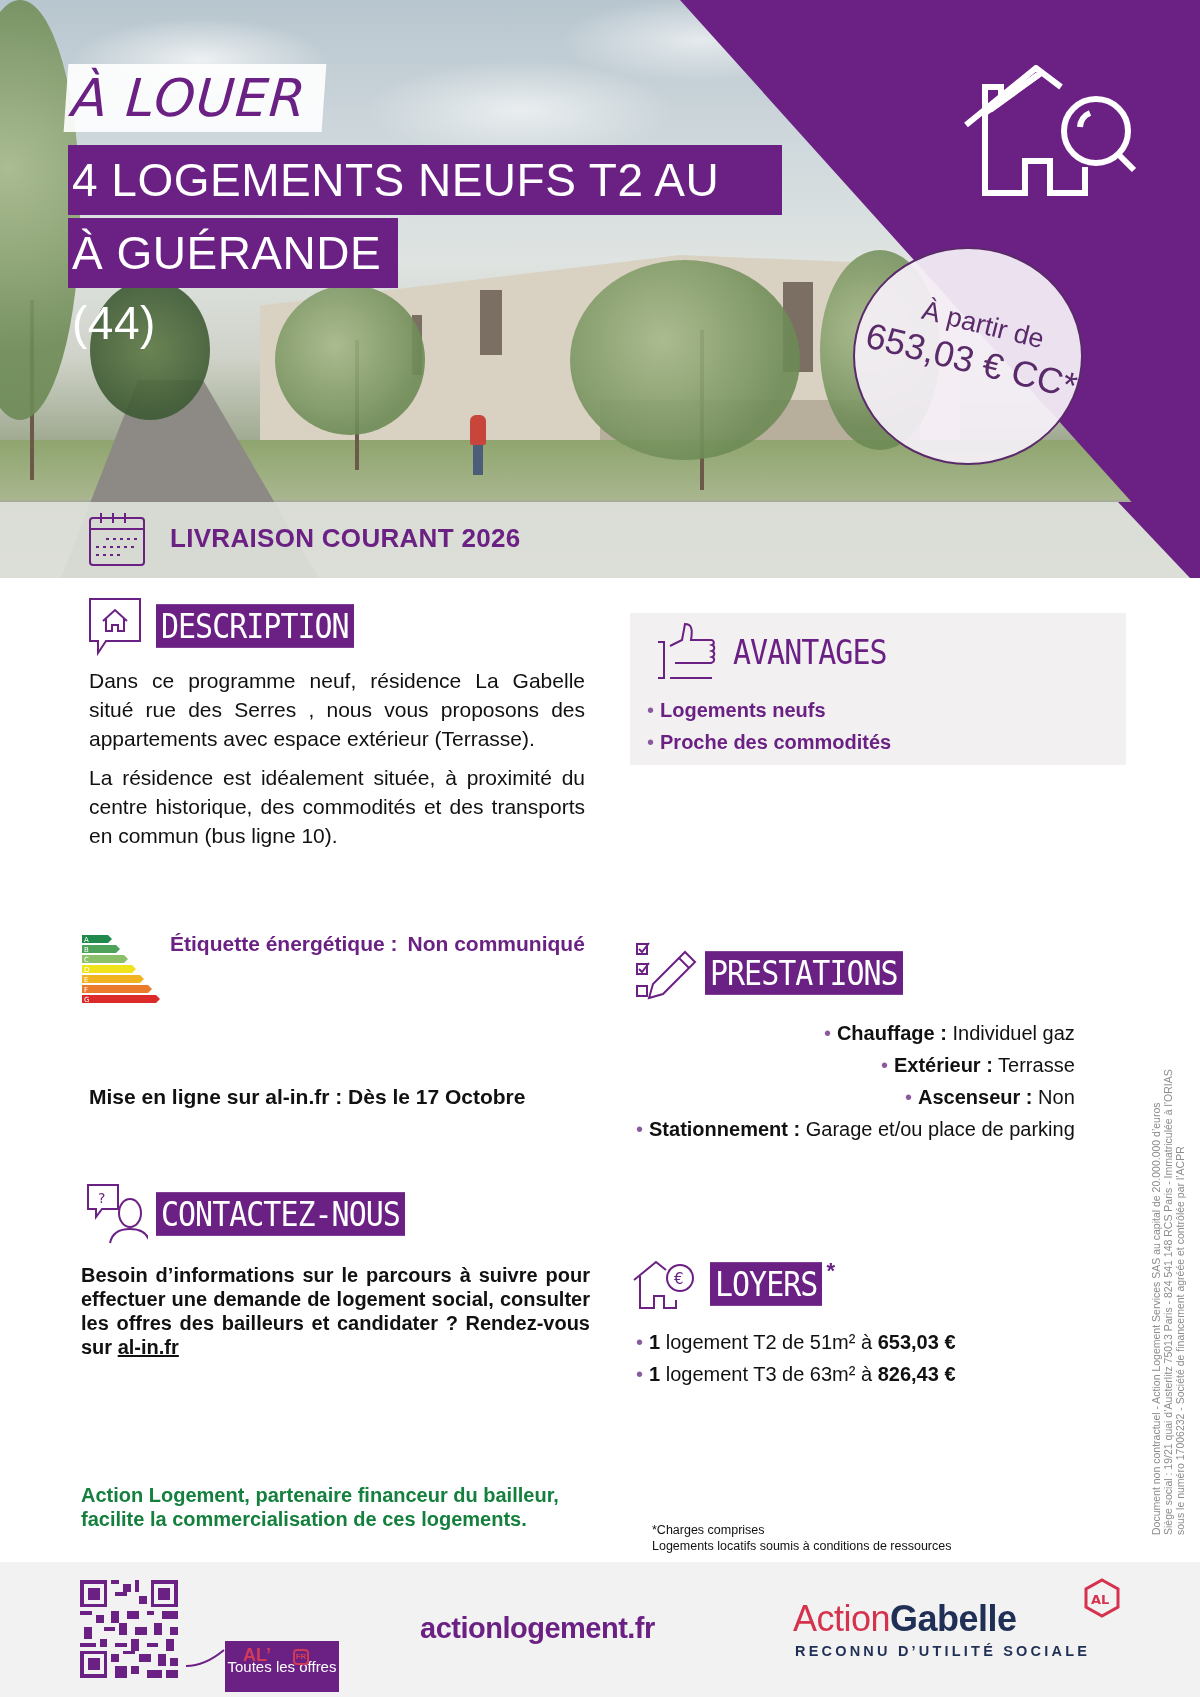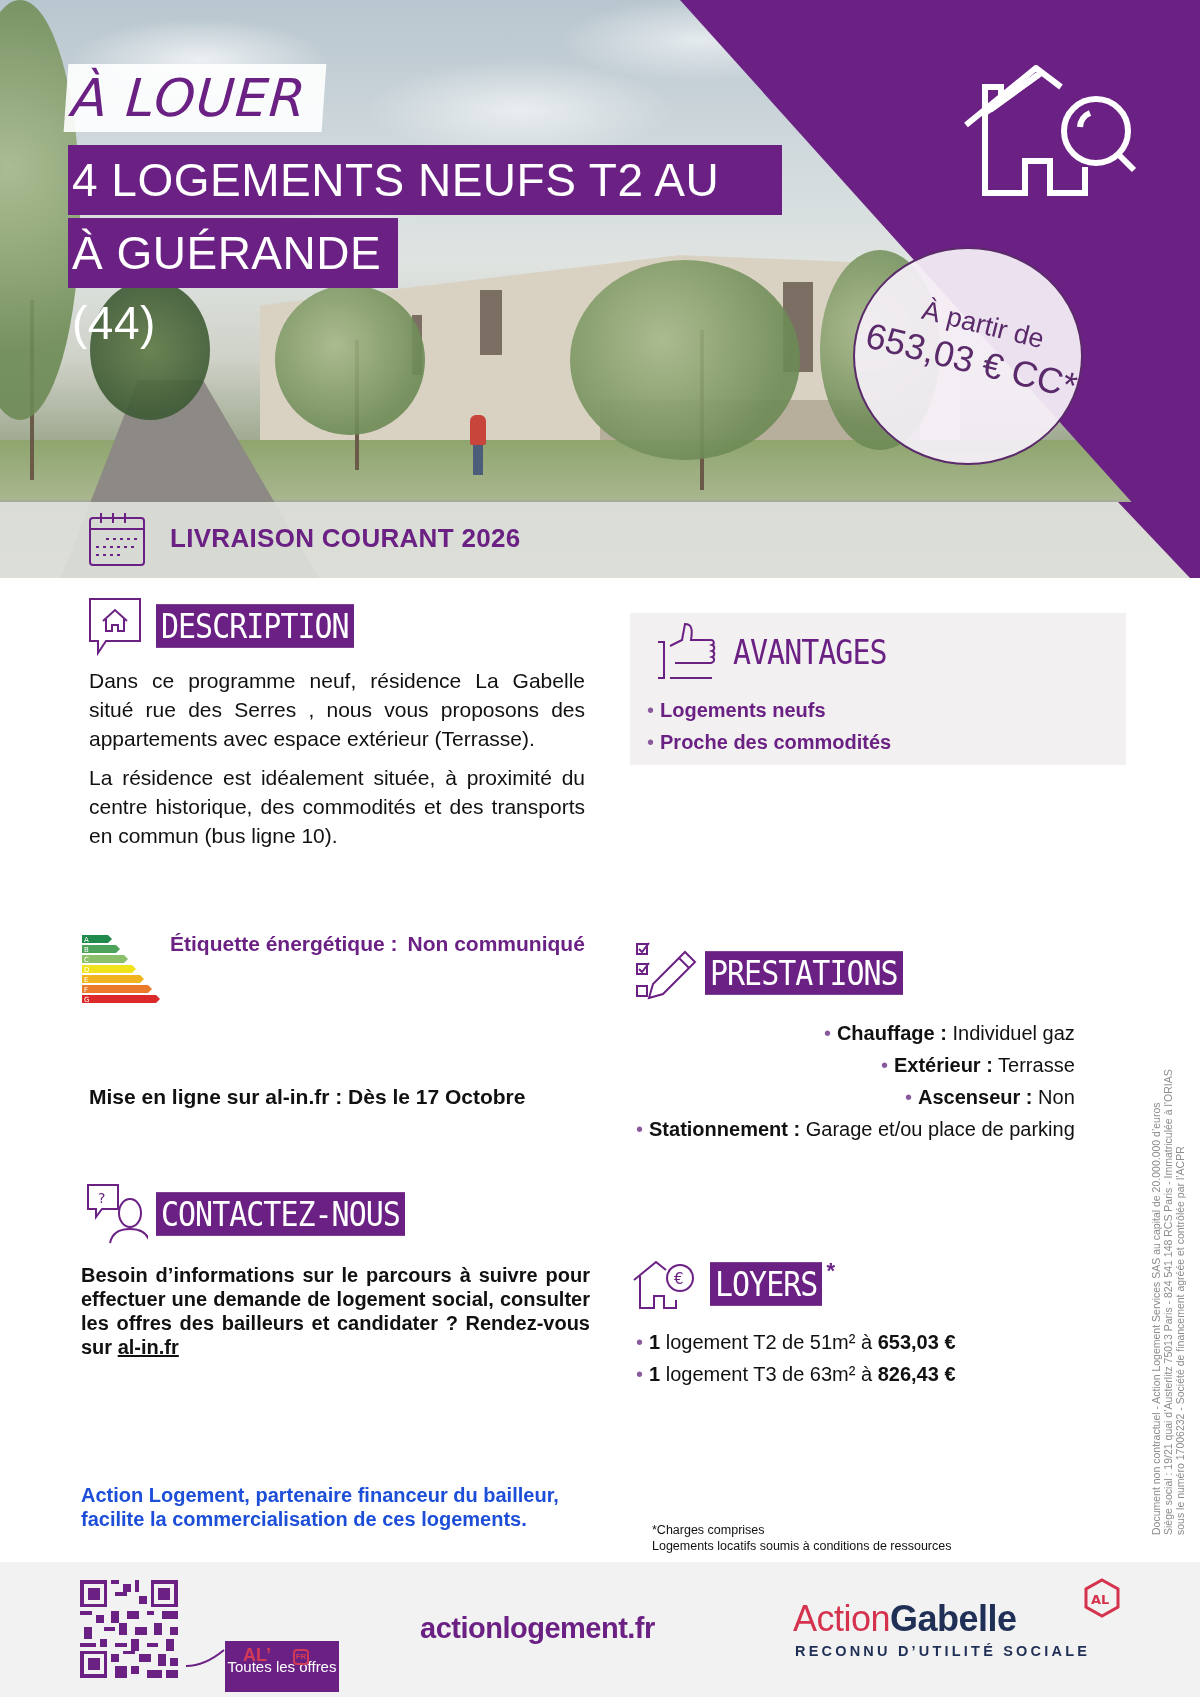--- a/index.html
+++ b/index.html
@@ -85,21 +85,21 @@
   .contact-head { left: 86px; top: 1183px; }
   .contact-body { position: absolute; left: 81px; top: 1263px; width: 509px; font-size: 20px; font-weight: 700; line-height: 24px; text-align: justify; text-align-last: left; color: #111; }
   .contact-link { text-decoration: underline; color: #111; }
 
   
   .loyers-head { left: 632px; top: 1258px; }
   .loyers-star { color: #6b2184; font-size: 22px; font-weight: 700; margin-left: 4px; align-self: flex-start; }
   .loyers-list { position: absolute; left: 636px; top 1326px; top: 1326px; list-style: none; }
   .loyers-list li { font-size: 20px; line-height: 32px; color: #111; }
 
-  .partner-text { position: absolute; left: 81px; top: 1483px; width: 540px; font-size: 20px; font-weight: 700; line-height: 24px; color: #1d4ed8; }
+  .partner-text { position: absolute; left: 81px; top: 1483px; width: 540px; font-size: 20px; font-weight: 700; line-height: 24px; color: #15803d; }
 
   .footnote { position: absolute; left: 652px; top: 1522px; font-size: 12.5px; line-height: 16px; color: #111; }
 
   .legal { position: absolute; left: 1150px; top: 1535px; width: 580px; transform-origin: 0 0; transform: rotate(-90deg);
     font-size: 10.5px; line-height: 12px; color: #8c8c8c; }
 
   
   .footer { position: absolute; left: 0; top: 1562px; width: 1200px; height: 135px; background: #f3f2f2; }
   .qr { position: absolute; left: 80px; top: 1580px; width: 98px; height: 98px; }
   .qr-curve { position: absolute; left: 186px; top: 1648px; width: 40px; height: 20px; }

